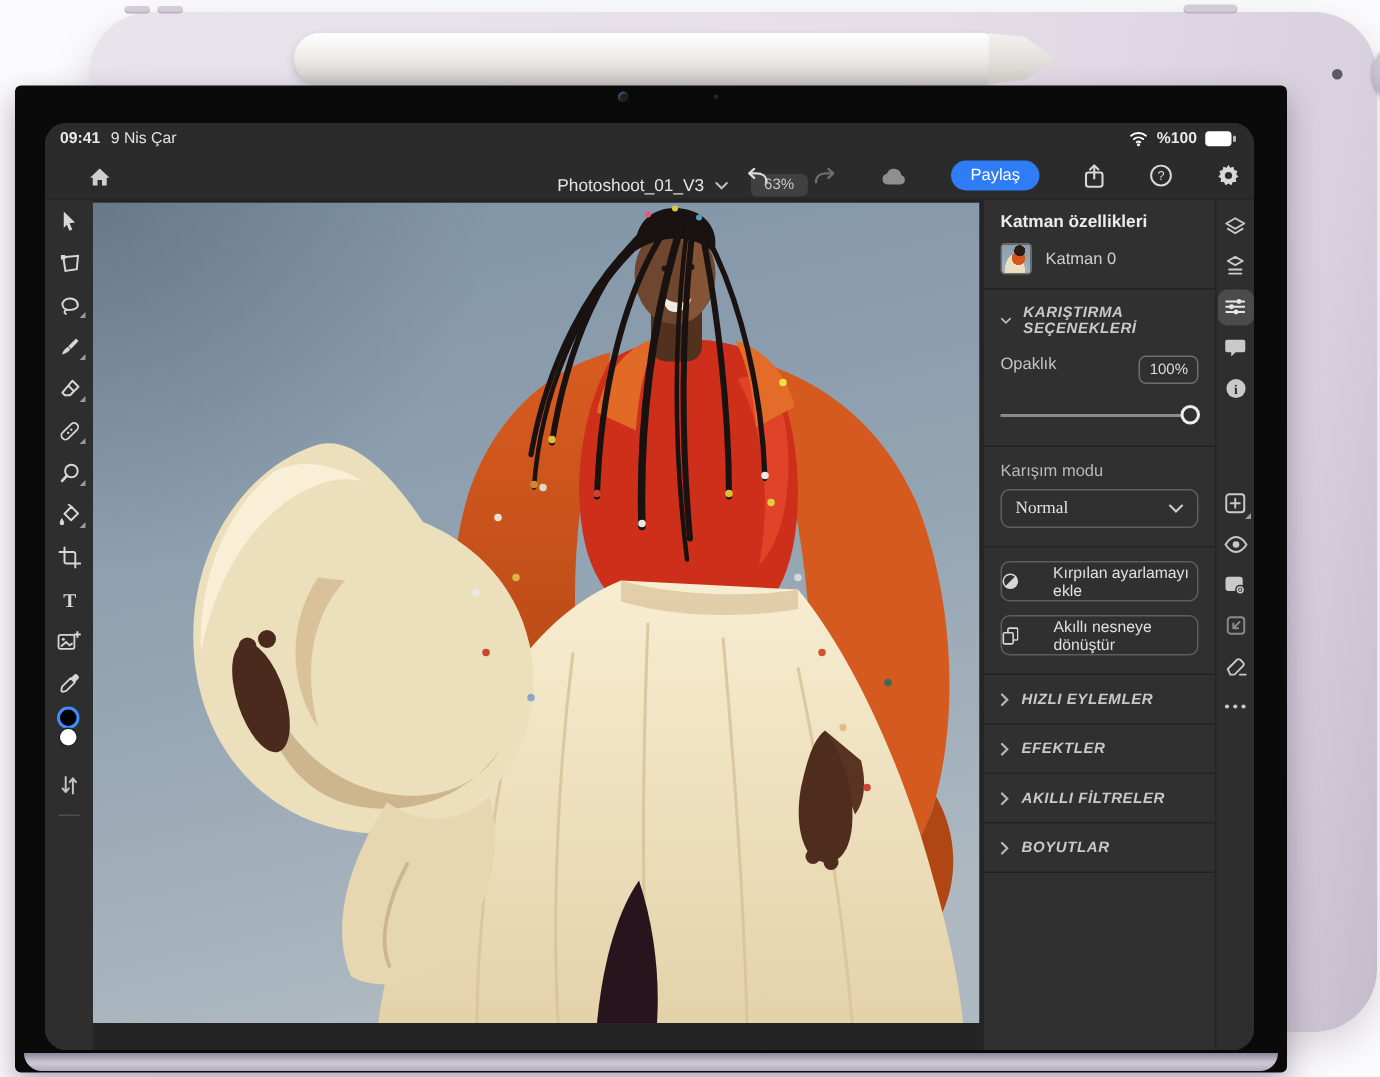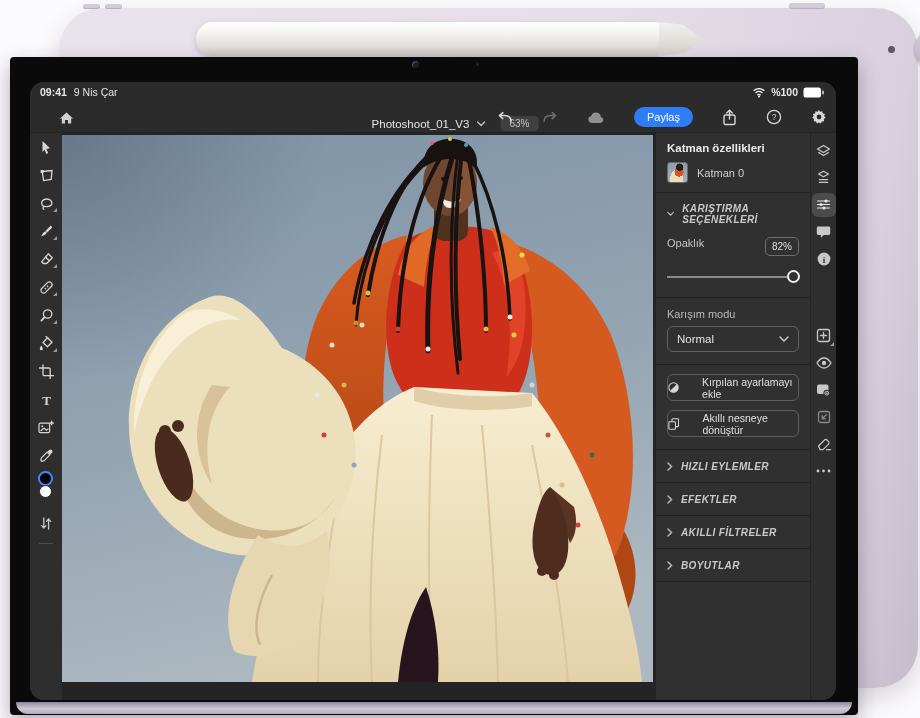--- a/index.html
+++ b/index.html
@@ -105,21 +105,21 @@
   .opacity-label { color:#c4c4c4; font-size:11px; }
   .value-box { border:1px solid #6e6e6e; border-radius:5px; padding:3px 6px;
     font-size:10px; color:#dedede; }
   .slider { margin:12px 11px 14px; position:relative; height:13px; }
   .slider .track { position:absolute; left:0; right:0; top:6px; height:2px; background:#8a8a8a; }
   .slider .handle { position:absolute; right:-1px; top:0; width:13px; height:13px;
     border-radius:50%; border:2px solid #ececec; background:#303030; }
   .blend-label { padding:10px 11px 6px; color:#b9b9b9; font-size:11px; }
   .dropdown { margin:0 11px 12px; height:26px; border:1px solid #606060; border-radius:6px;
     display:flex; align-items:center; justify-content:space-between; padding:0 9px; }
-  .dropdown span { font-size:11.5px; color:#e3e3e3; }
+  .dropdown span { font-size:11.5px; color:#e3e3e3;font-family:Liberation Serif, serif; }
   .panel-btn { margin:9px 11px 0; height:27px; border:1px solid #5d5d5d; border-radius:6px;
     display:flex; align-items:center; justify-content:center; gap:23px; }
   .panel-btn:last-of-type { margin-bottom:0; }
   .panel-btn span { font-size:10.5px; color:#e0e0e0; }
   .btn-gap { height:12px; }
   .sec-row { display:flex; align-items:center; gap:8px; height:32px; padding:0 11px; }
 
   
   .rail { width:26px; flex:0 0 26px; background:#2e2e2e; border-left:1px solid #242424;
     display:flex; flex-direction:column; align-items:center; padding-top:4px; }
@@ -479,21 +479,21 @@
 
           <div class="sec-head">
             <svg width="9" height="6" viewBox="0 0 9 6">
                 <path d="M1 1 l3.5 3.5 L8 1" stroke="#bdbdbd" stroke-width="1.4" fill="none" stroke-linecap="round"></path>
               </svg>
             <span>KARIŞTIRMA SEÇENEKLERİ</span>
           </div>
 
           <div class="opacity-row">
             <span class="opacity-label">Opaklık</span>
-            <span class="value-box">82%</span>
+            <span class="value-box">100%</span>
           </div>
           <div class="slider">
             <div class="track"></div>
             <div class="handle"></div>
           </div>
           <div class="pdivider"></div>
 
           <div class="blend-label">Karışım modu</div>
           <div class="dropdown">
             <span>Normal</span>

